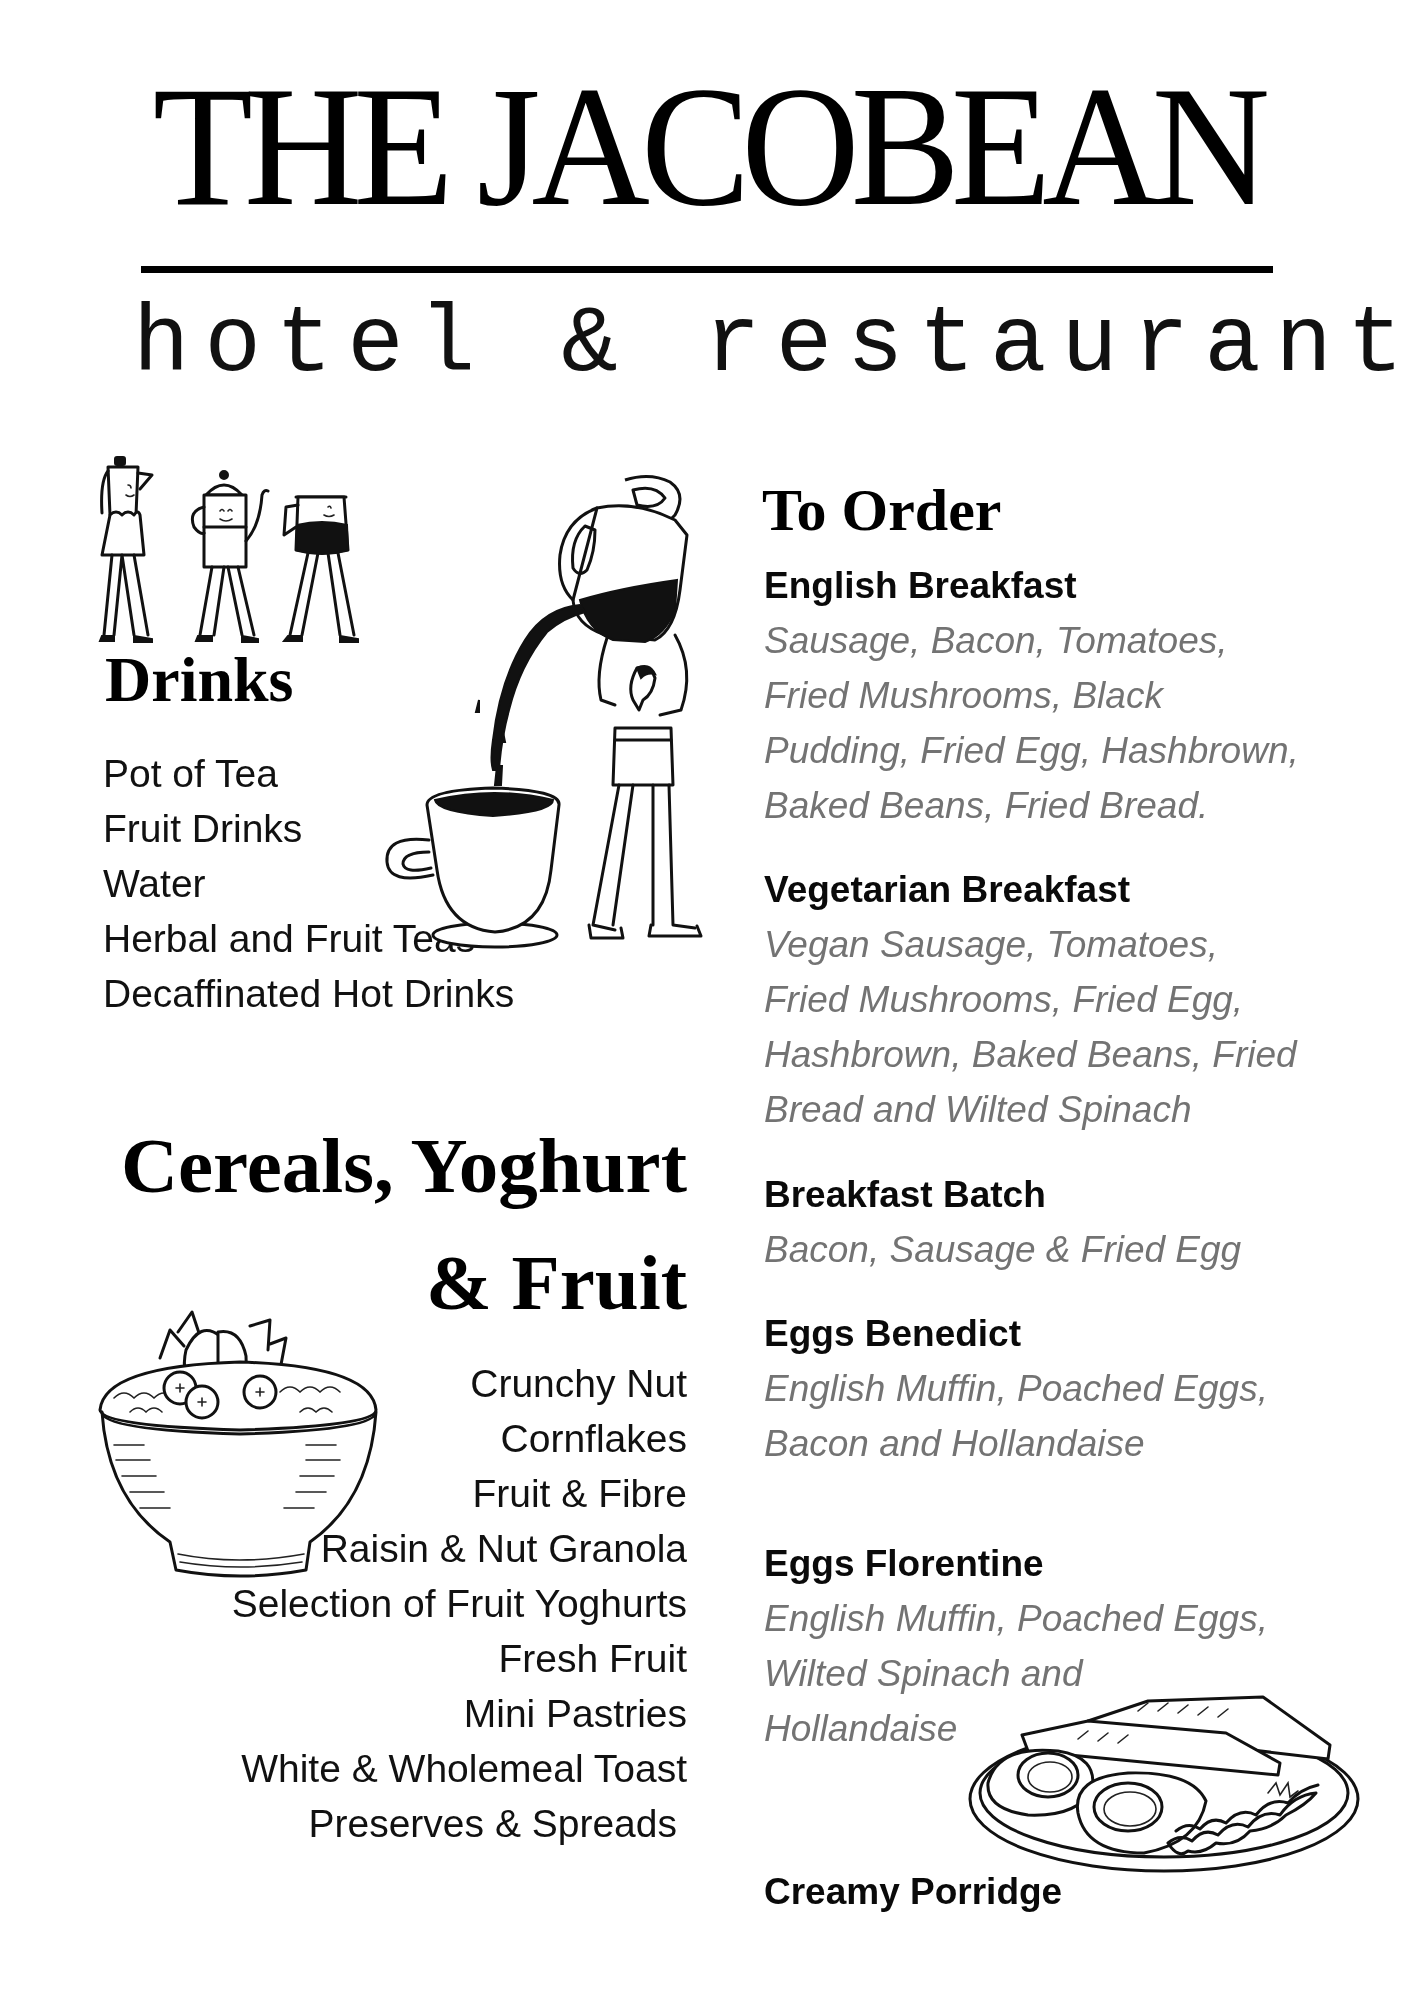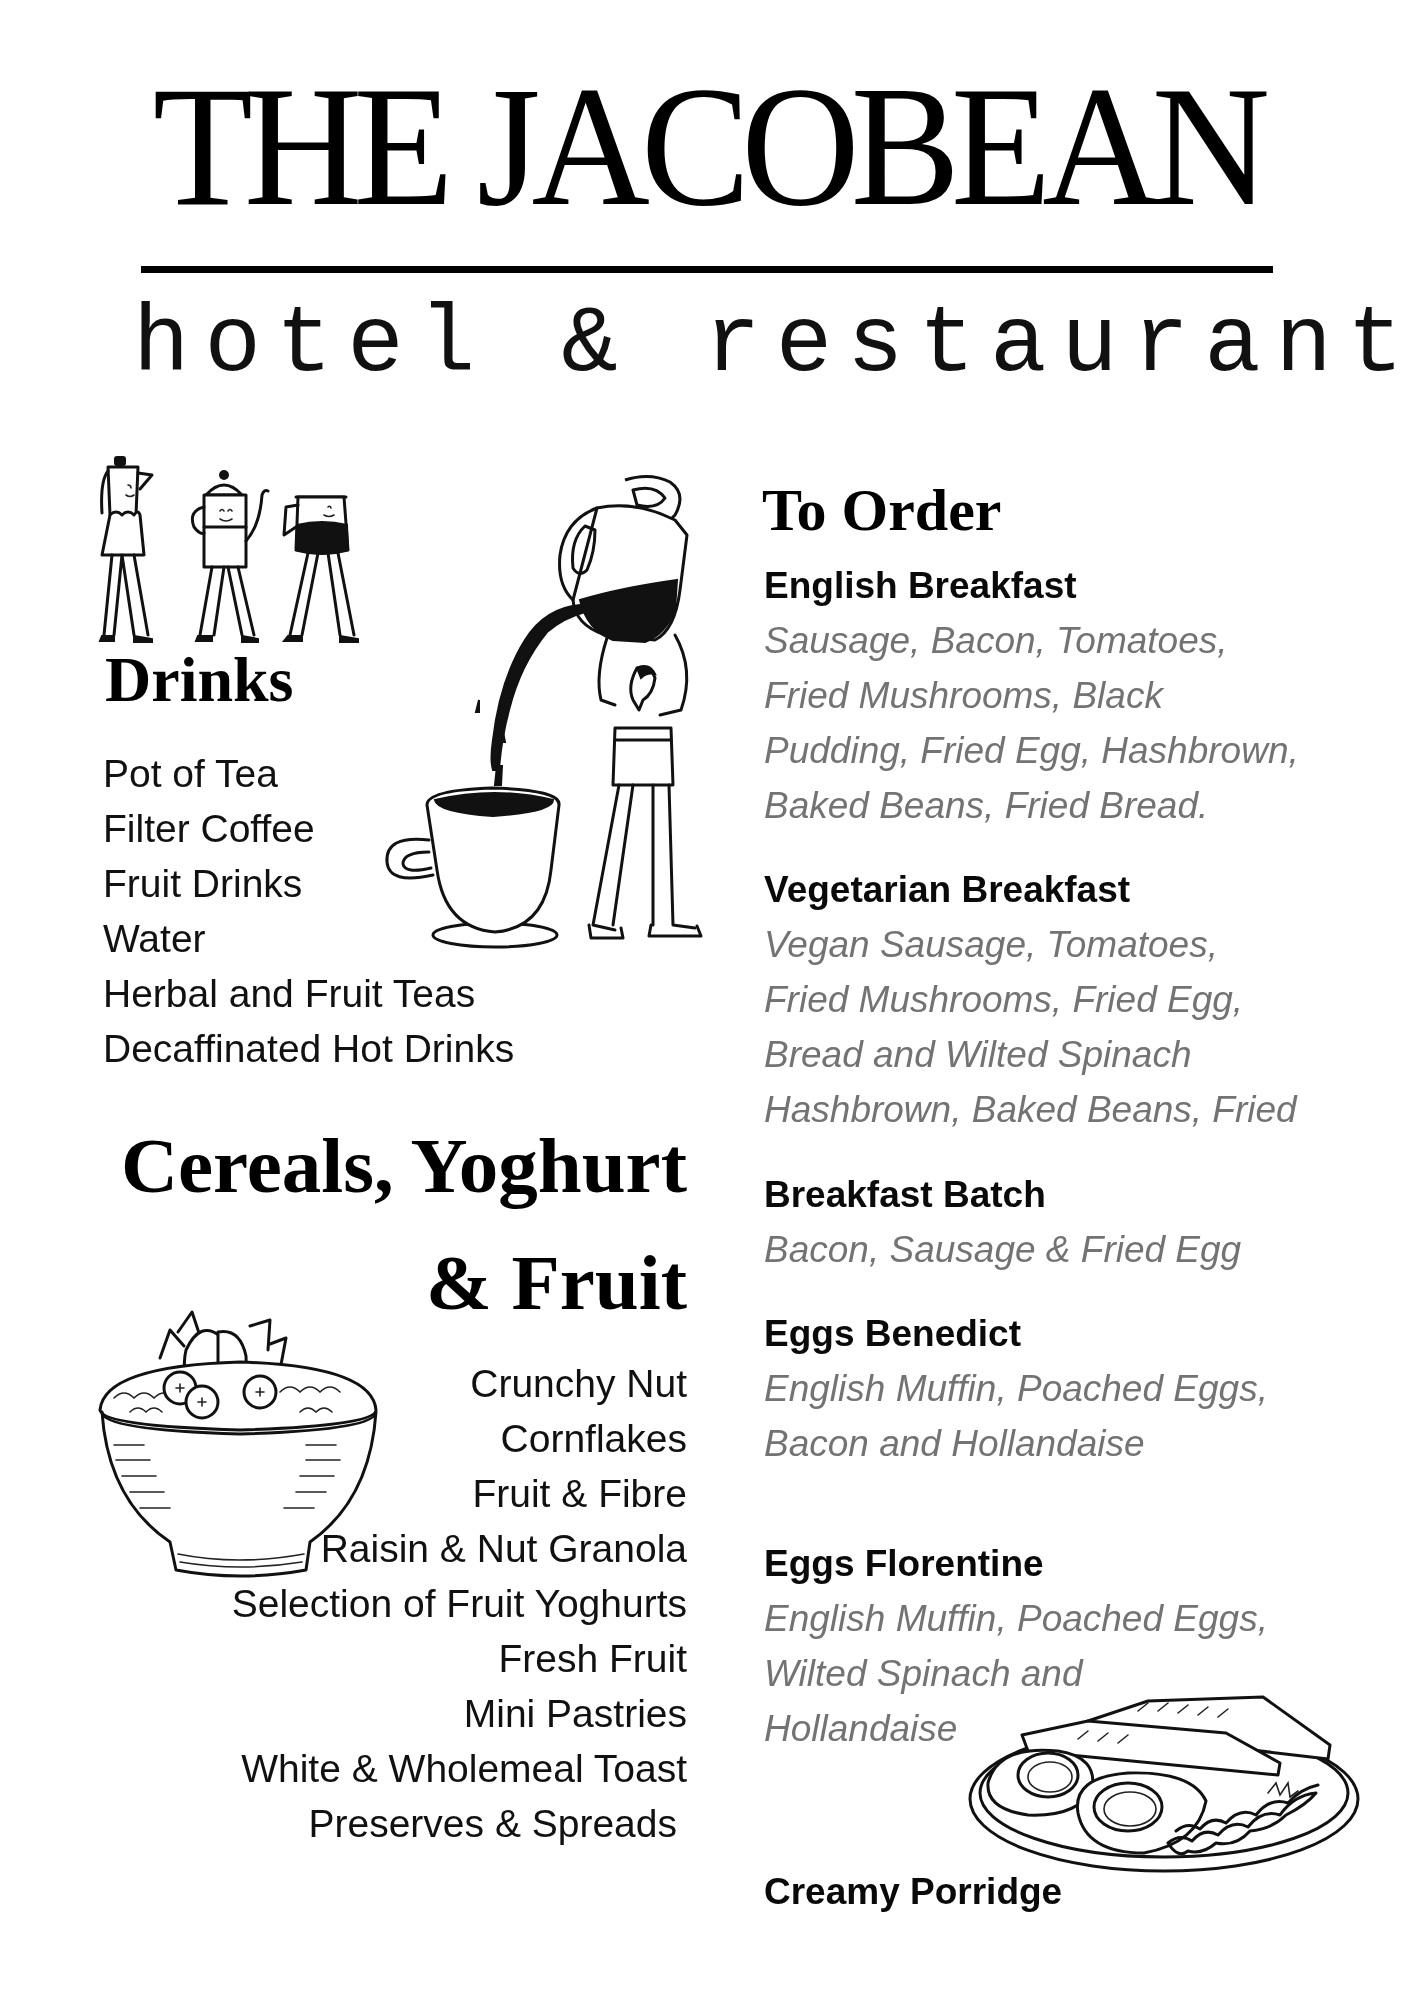--- a/index.html
+++ b/index.html
@@ -82,21 +82,20 @@
     <path class="ln" d="M18 50 L6 52 L4 80 L16 72"></path>
     <path class="thin" d="M48 52 q2 -2 3 1 M44 60 q5 3 10 0"></path>
     <path class="ln" d="M28 98 L10 180 M38 98 L22 180 M48 98 L60 180 M58 98 L74 180"></path>
     <path class="ink" d="M8 181 L22 181 L22 186 L4 186 Z M60 181 L78 184 L78 187 L60 187 Z"></path>
   </g>
 </svg>
 
 <div class="abs section-head" style="left:105px; top:642px; font-size:64px; line-height:76px;">Drinks</div>
 <div class="abs list-plain" style="left:103px; top:746px;">
   <div>Pot of Tea</div>
-  <div>Filter Coffee</div>
   <div>Fruit Drinks</div>
   <div>Water</div>
   <div>Herbal and Fruit Teas</div>
   <div>Decaffinated Hot Drinks</div>
 </div>
 
 <svg style="left:375px; top:460px;" width="340" height="500" viewBox="0 0 340 500">
 
   <path class="paper" d="M250 20 Q275 12 295 22 Q312 34 300 55 L290 65"></path>
   <path class="ln" d="M258 30 Q280 24 290 38 Q282 50 262 45 Z"></path>
@@ -166,22 +165,22 @@
     <div>Pudding, Fried Egg, Hashbrown,</div>
     <div>Baked Beans, Fried Bread.</div>
   </div>
 </div>
 
 <div class="abs" style="left:764px; top:862px;">
   <div class="item-name">Vegetarian Breakfast</div>
   <div class="item-desc">
     <div>Vegan Sausage, Tomatoes,</div>
     <div>Fried Mushrooms, Fried Egg,</div>
+    <div>Hashbrown, Baked Beans, Fried</div>
     <div>Bread and Wilted Spinach</div>
-    <div>Hashbrown, Baked Beans, Fried</div>
   </div>
 </div>
 
 <div class="abs" style="left:764px; top:1167px;">
   <div class="item-name">Breakfast Batch</div>
   <div class="item-desc">
     <div>Bacon, Sausage &amp; Fried Egg</div>
   </div>
 </div>
 

